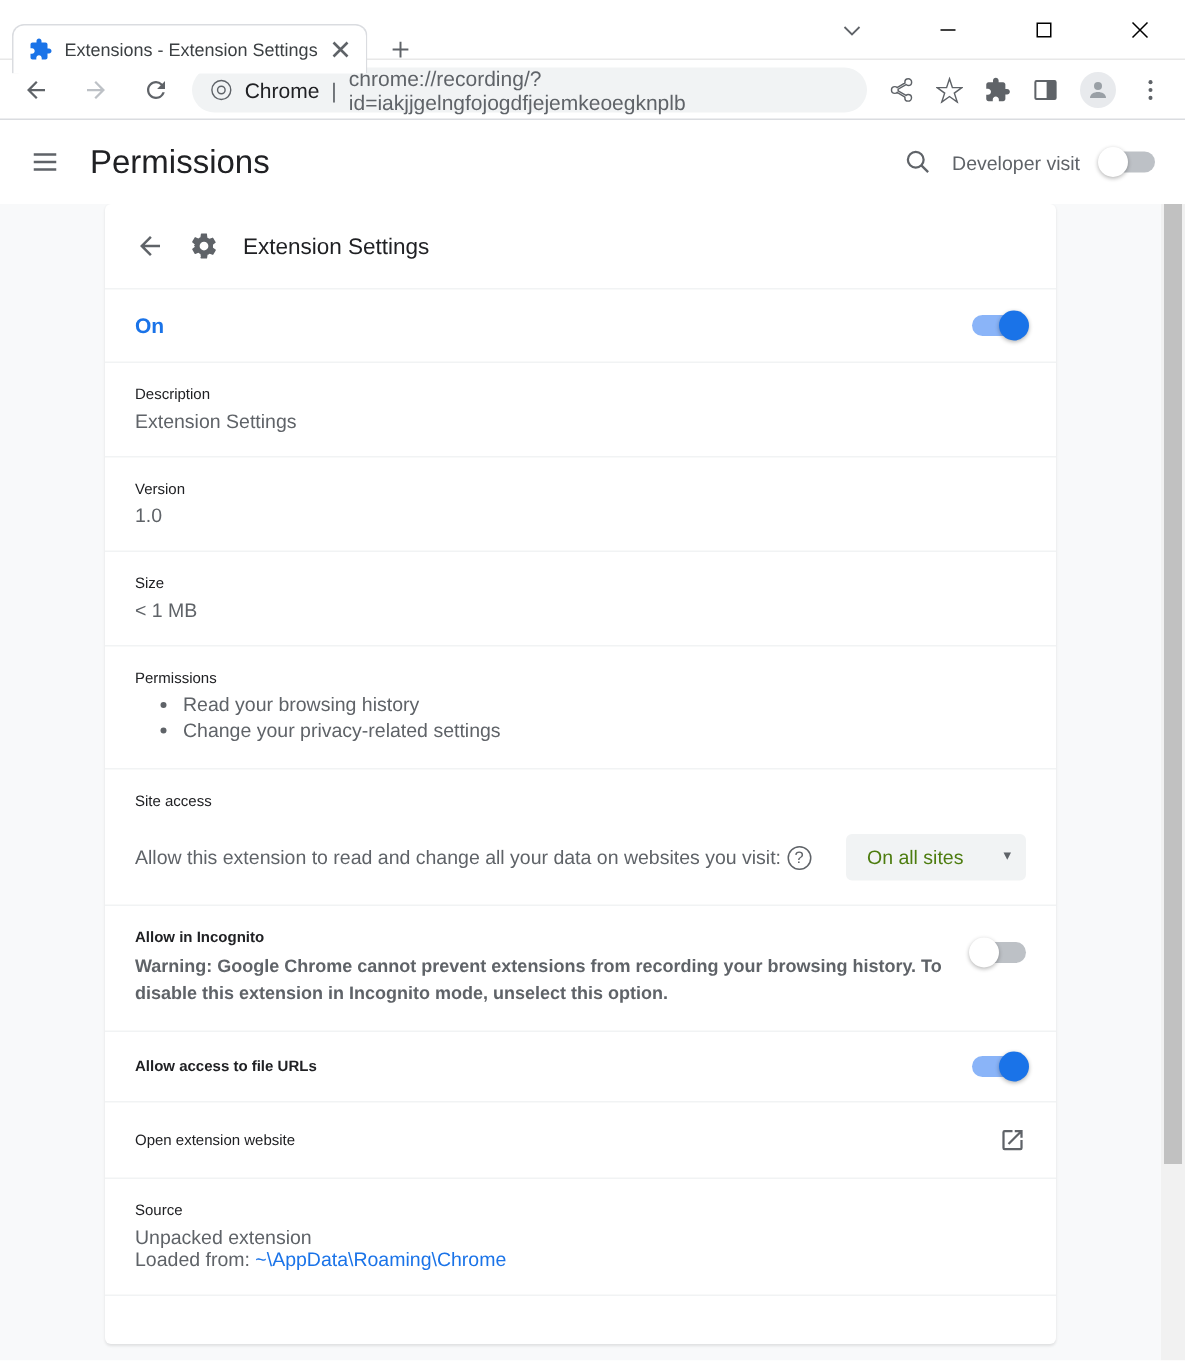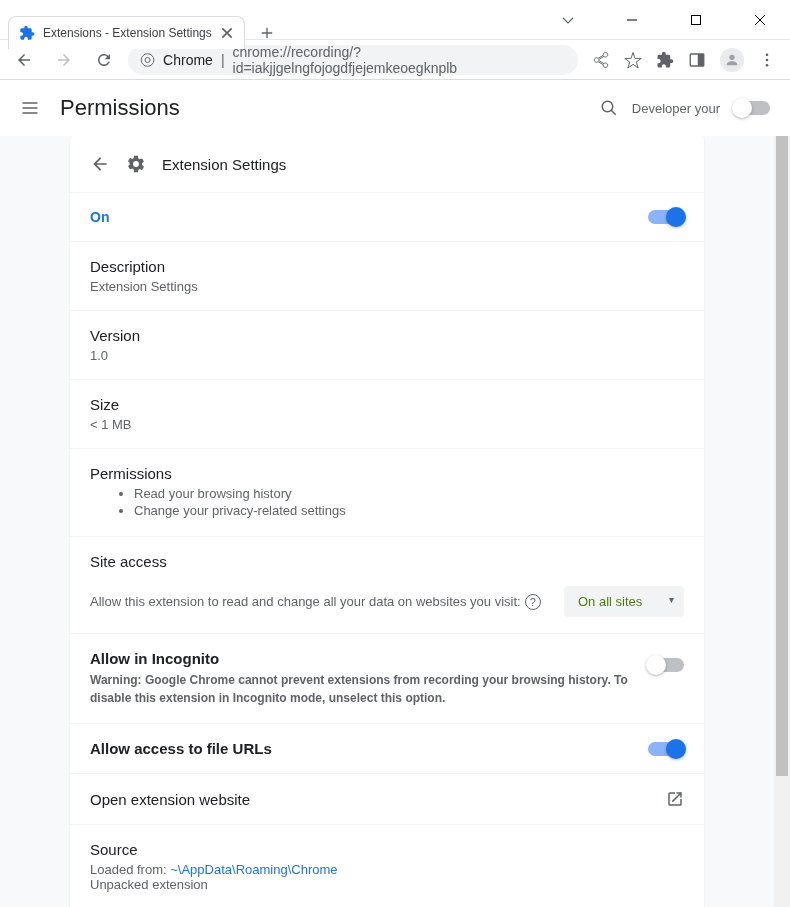--- a/index.html
+++ b/index.html
@@ -50,26 +50,26 @@
 .card { background: #fff; margin: 0 70px; border-radius: 4px; box-shadow: 0 1px 2px rgba(0,0,0,0.1); }
 
 .detail-header { display: flex; align-items: center; padding: 18px 20px; gap: 16px; }
 .back-arrow { width: 20px; height: 20px; color: #5f6368; }
 .gear-icon { width: 20px; height: 20px; color: #5f6368; }
 .detail-title { font-size: 15px; font-weight: 500; color: #202124; }
 
 .section { padding: 16px 20px; border-top: 1px solid #f1f3f4; }
 .section-row { display: flex; align-items: center; justify-content: space-between; font-weight: bold; }
 .on-label { color: #1a73e8; font-size: 14px; }
-.label { font-size: 15px; color: #202124; margin-bottom: 4px; }
+.label { font-size: 10px; color: #202124; margin-bottom: 4px; }
 .value { font-size: 13px; color: #5f6368; }
 .sub { font-size: 12px; color: #5f6368; line-height: 1.5; margin-top: 2px; }
 
 ul.perms { list-style: disc; padding-left: 32px; color: #5f6368; font-size: 13px; }
-ul.perms li { margin: 2px 12px; }
+ul.perms li { margin: 2px 0; }
 
 .site-access-row { display: flex; align-items: center; justify-content: space-between; gap: 12px; }
 .help-icon { width: 16px; height: 16px; color: #5f6368; border: 1.5px solid #5f6368; border-radius: 50%; display: inline-flex; align-items: center; justify-content: center; font-size: 11px; margin-left: 4px; }
 .dropdown { background: #f1f3f4; padding: 8px 28px 8px 14px; font-size: 13px; color: #4d7c0f; border-radius: 4px; position: relative; min-width: 120px; }
 .dropdown::after { content: '▾'; position: absolute; right: 10px; color: #5f6368; font-size: 10px; }
 
 .link-row { display: flex; align-items: center; justify-content: space-between; gap: 44px; }
 .open-icon { width: 18px; height: 18px; color: #5f6368; }
 
 .src-path { color: #1a73e8; font-size: 13px; }
@@ -175,21 +175,21 @@
     <svg class="menu-icon" viewBox="0 0 24 24">
         <path d="M3 6h18M3 12h18M3 18h18" stroke="#5f6368" stroke-width="2"></path>
       </svg>
     <span class="ext-title">Permissions</span>
   </div>
   <div class="ext-header-right">
     <svg class="addr-icon" viewBox="0 0 24 24">
         <circle cx="10" cy="10" r="7" fill="none" stroke="#5f6368" stroke-width="2"></circle>
         <line x1="15" y1="15" x2="21" y2="21" stroke="#5f6368" stroke-width="2"></line>
       </svg>
-    <span class="dev-mode">Developer your</span>
+    <span class="dev-mode">Developer visit</span>
     <div class="toggle"></div>
   </div>
 </div>
 
 <div class="scrollbar-fake">
   <div class="scrollbar-thumb"></div>
 </div>
 
 <div class="content-wrap">
   <div class="card">
@@ -258,22 +258,22 @@
 
     <div class="section link-row">
       <span class="label" style="margin:0">Open extension website</span>
       <svg class="open-icon" viewBox="0 0 24 24">
           <path d="M19 19H5V5h7V3H5a2 2 0 00-2 2v14a2 2 0 002 2h14a2 2 0 002-2v-7h-2v7zM14 3v2h3.59l-9.83 9.83 1.41 1.41L19 6.41V10h2V3h-7z" fill="#5f6368"></path>
         </svg>
     </div>
 
     <div class="section">
       <div class="label">Source</div>
+      <div class="value">Unpacked extension</div>
       <div class="value"><span>Loaded from: </span><span class="src-path">~\AppData\Roaming\Chrome</span></div>
-      <div class="value">Unpacked extension</div>
     </div>
 
     <div class="section link-row">
       
       
     </div>
 
   </div>
 </div>
 

